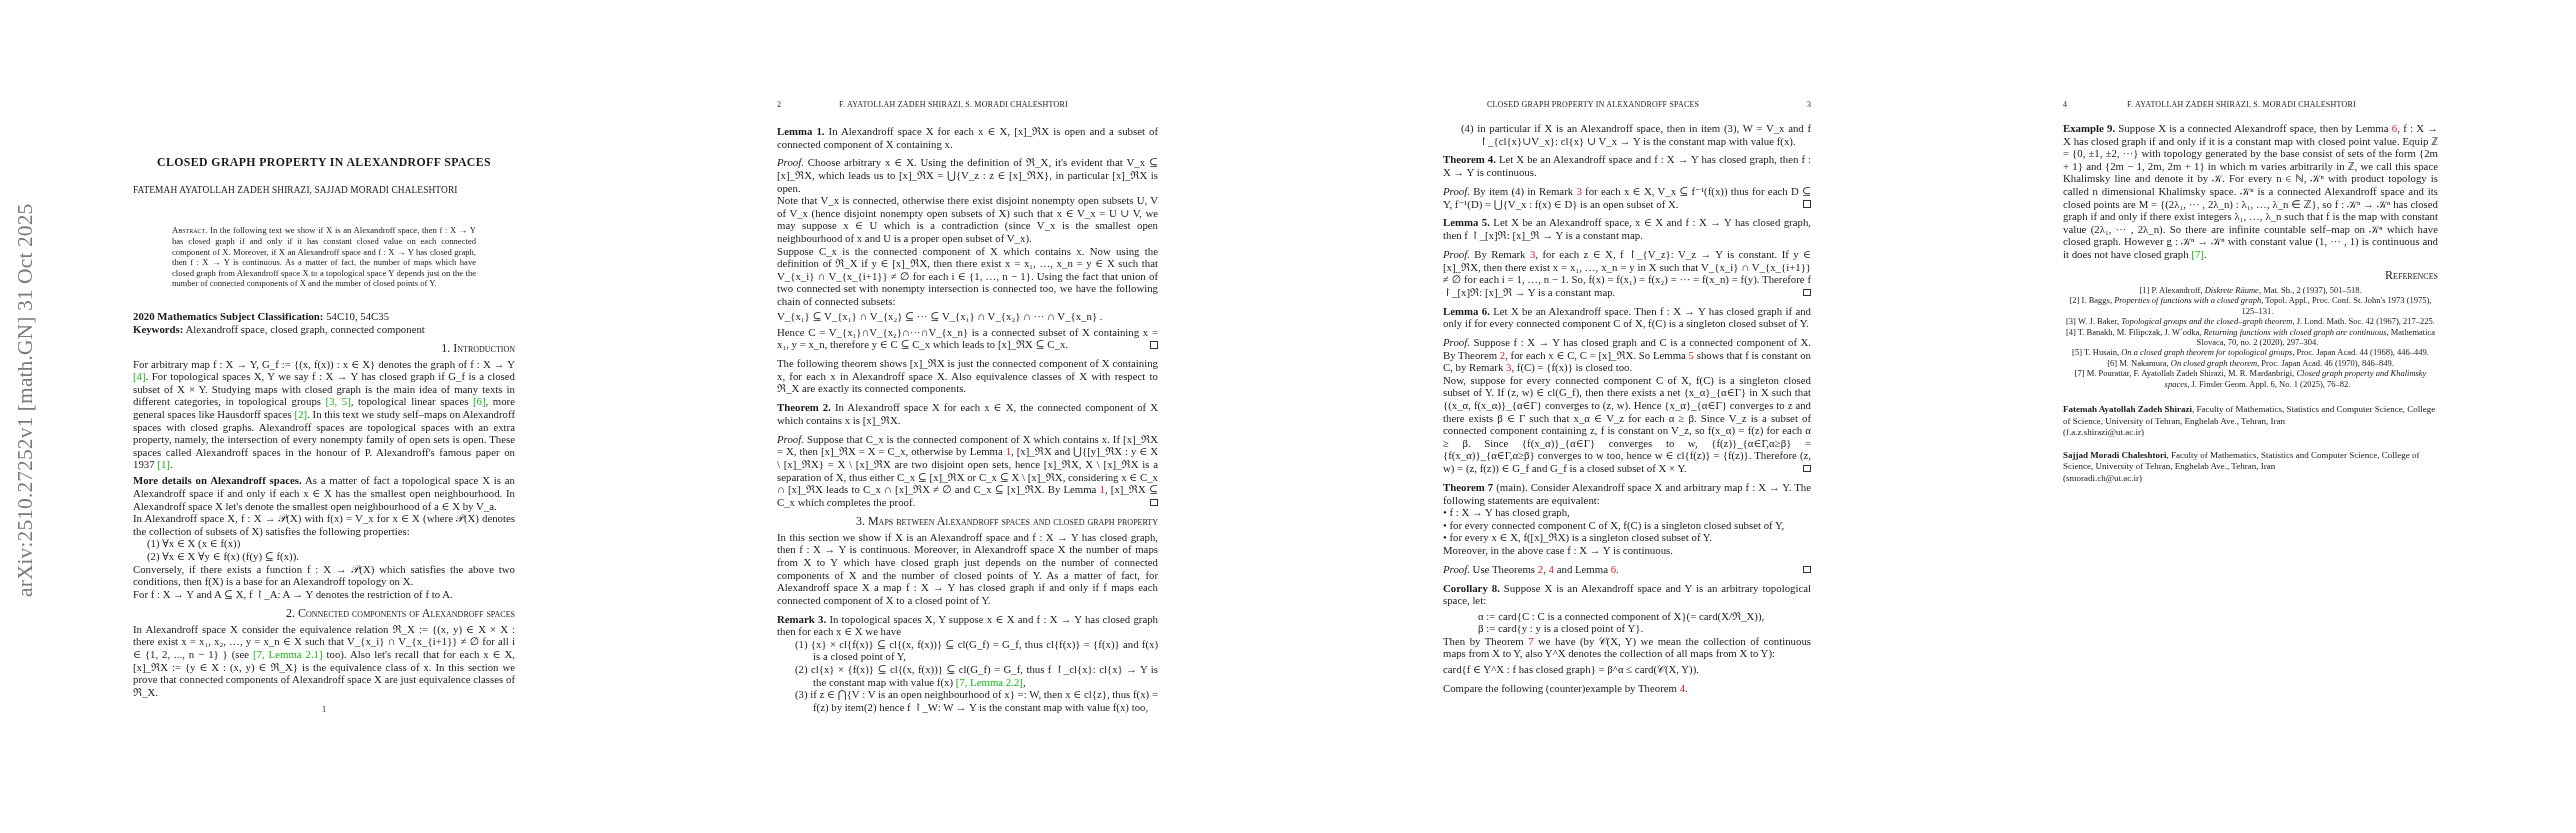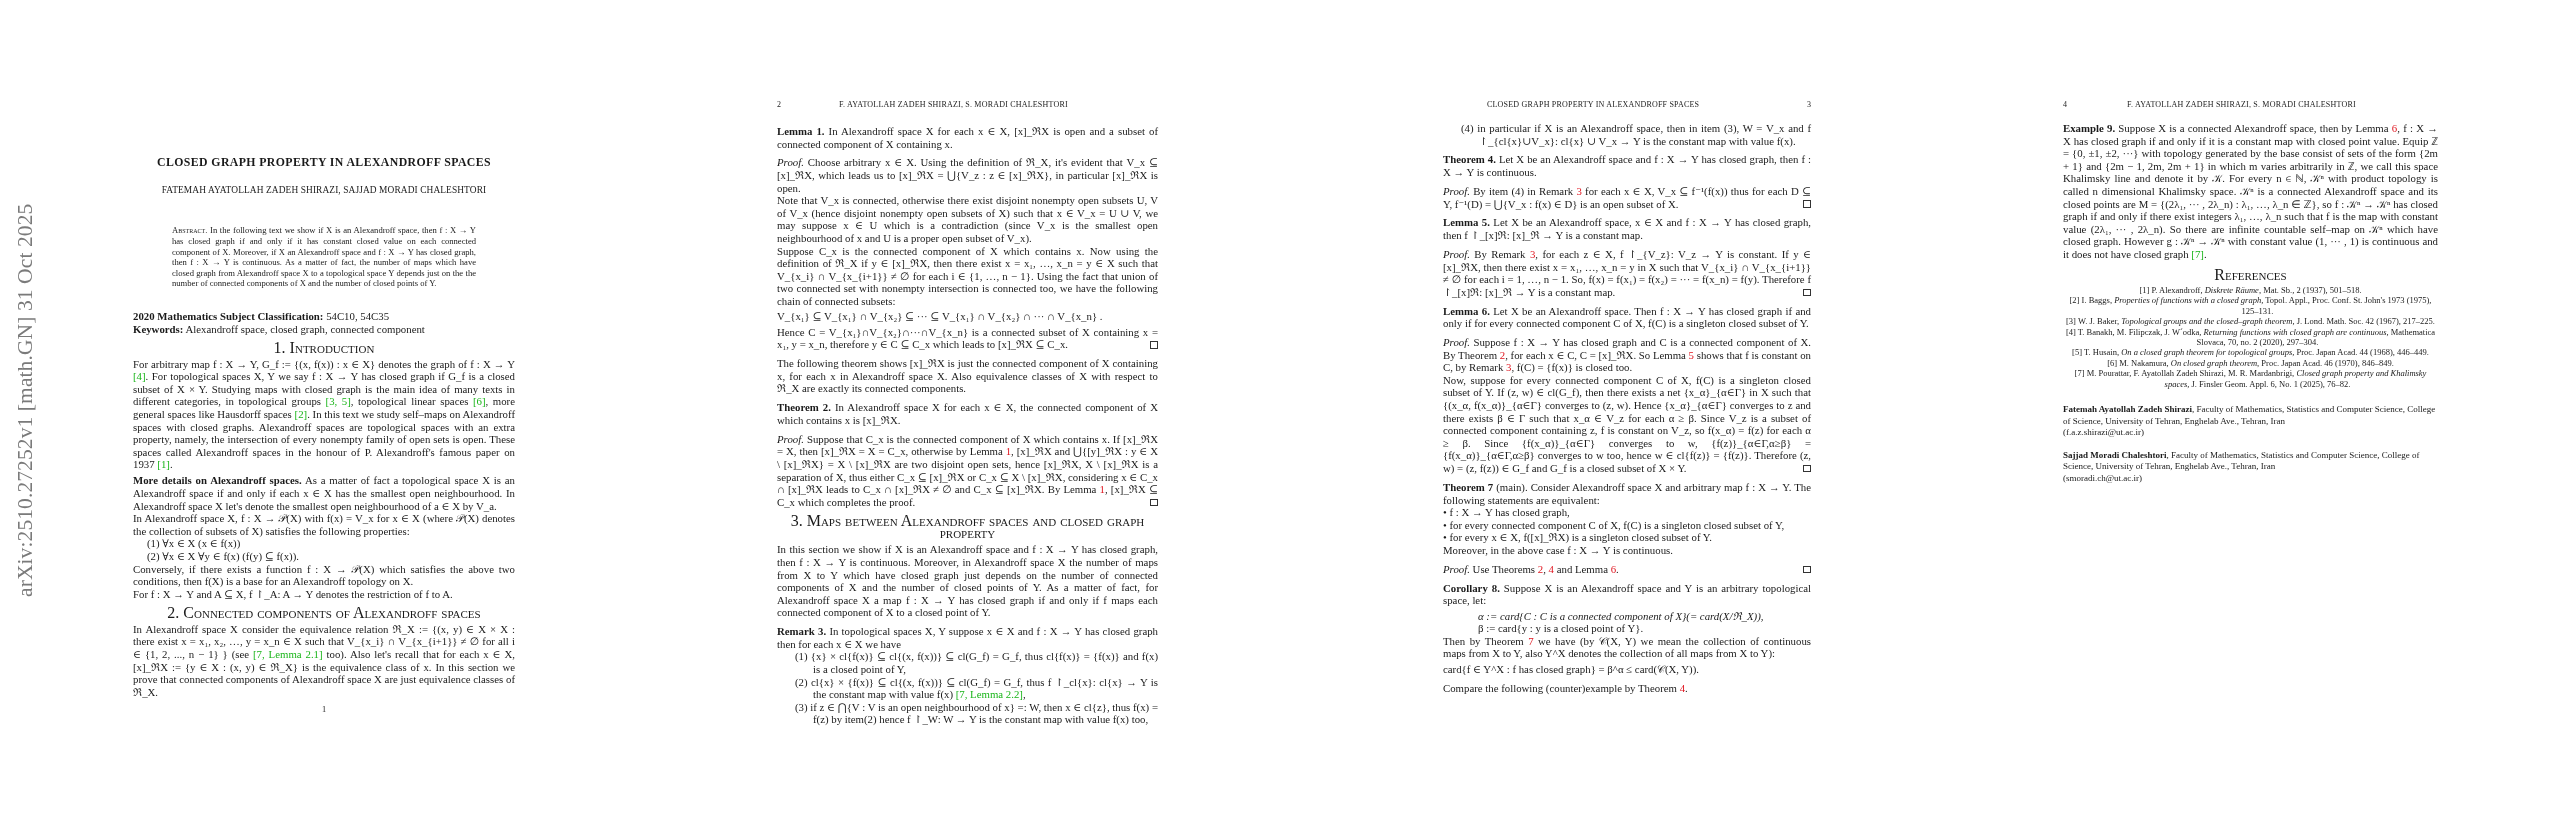--- a/index.html
+++ b/index.html
@@ -15,24 +15,24 @@
   .page { position: absolute; top: 0; height: 834px; }
   .col { position: absolute; font-size: 10.8px; line-height: 12.6px; text-align: justify; }
   .col p { margin: 0; }
   .gap { height: 6.3px; }
   .gap-s { height: 3.5px; }
 
   .running-head { position: absolute; top: 100px; font-size: 8px; letter-spacing: 0.2px; color: #222; }
   .page-num { position: absolute; top: 100px; font-size: 8px; color: #222; }
 
   .paper-title { font-size: 11.8px; font-weight: bold; text-align: center; letter-spacing: 0.4px; }
-  .authors { font-size: 9.4px; text-align: center; letter-spacing: 0.1px; }
+  .authors { font-size: 9.4px; letter-spacing: 0.1px; }
   .abstract { font-size: 8.6px; line-height: 10.6px; padding: 0 39px; text-align: justify; margin-top: 15px; }
   .sc { font-variant: small-caps; }
-  .section-title { text-align: center; font-variant: small-caps; font-size: 16px; }
+  .section-title { text-align: right; font-variant: small-caps; font-size: 12px; }
   .b { font-weight: bold; }
   .i { font-style: italic; margin-top: 28px; }
   .ref-g { color: #19b519; }
   .ref-r { color: #e0141e; }
   .qed { float: right; display: inline-block; width: 7.6px; height: 7.6px; border: 0.7px solid #333; margin-top: 2.8px; }
   .enum { padding-left: 35px; text-indent: -21px; }
   .enum-2 { padding-left: 36px; text-indent: -18px; }
   .display { text-align: left; padding: 2.8px 0; }
   .foot-num { text-align: center; font-size: 8.3px; }
 
@@ -128,21 +128,21 @@
     <div class="gap"></div>
     <p><span class="b">Theorem 7</span> <span>(main).</span> <span>Consider Alexandroff space X and arbitrary map f : X → Y. The following statements are equivalent:</span></p>
     <p>• f : X → Y has closed graph,</p>
     <p>• for every connected component C of X, f(C) is a singleton closed subset of Y,</p>
     <p>• for every x ∈ X, f([x]_ℜX) is a singleton closed subset of Y.</p>
     <p>Moreover, in the above case f : X → Y is continuous.</p>
     <div class="gap"></div>
     <p><span class="i">Proof.</span> <span>Use Theorems </span><span class="ref-r">2</span>, <span class="ref-r">4</span><span> and Lemma </span><span class="ref-r">6</span>.<span class="qed"></span></p>
     <div class="gap"></div>
     <p><span class="b">Corollary 8.</span> <span>Suppose X is an Alexandroff space and Y is an arbitrary topological space, let:</span></p>
-    <p style="padding-left:35px;padding-top:2.8px;font-style:italic;">α := card{C : C is a connected component of X}(= card(X/ℜ_X)),</p>
+    <p style="padding-left:35px;padding-top:2.8px;">α := card{C : C is a connected component of X}(= card(X/ℜ_X)),</p>
     <p style="padding-left:35px;">β := card{y : y is a closed point of Y}.</p>
     <p><span>Then by Theorem </span><span class="ref-r">7</span><span> we have (by 𝒞(X, Y) we mean the collection of continuous maps from X to Y, also Y^X denotes the collection of all maps from X to Y):</span></p>
     <div class="display">card{f ∈ Y^X : f has closed graph} = β^α ≤ card(𝒞(X, Y)).</div>
     <div class="gap-s"></div>
     <p><span>Compare the following (counter)example by Theorem </span><span class="ref-r">4</span><span>.</span></p>
   </div>
 </div>
 
 <div class="page" style="left:1938px;width:638px;">
   <div class="page-num" style="left:125px;">4</div>

